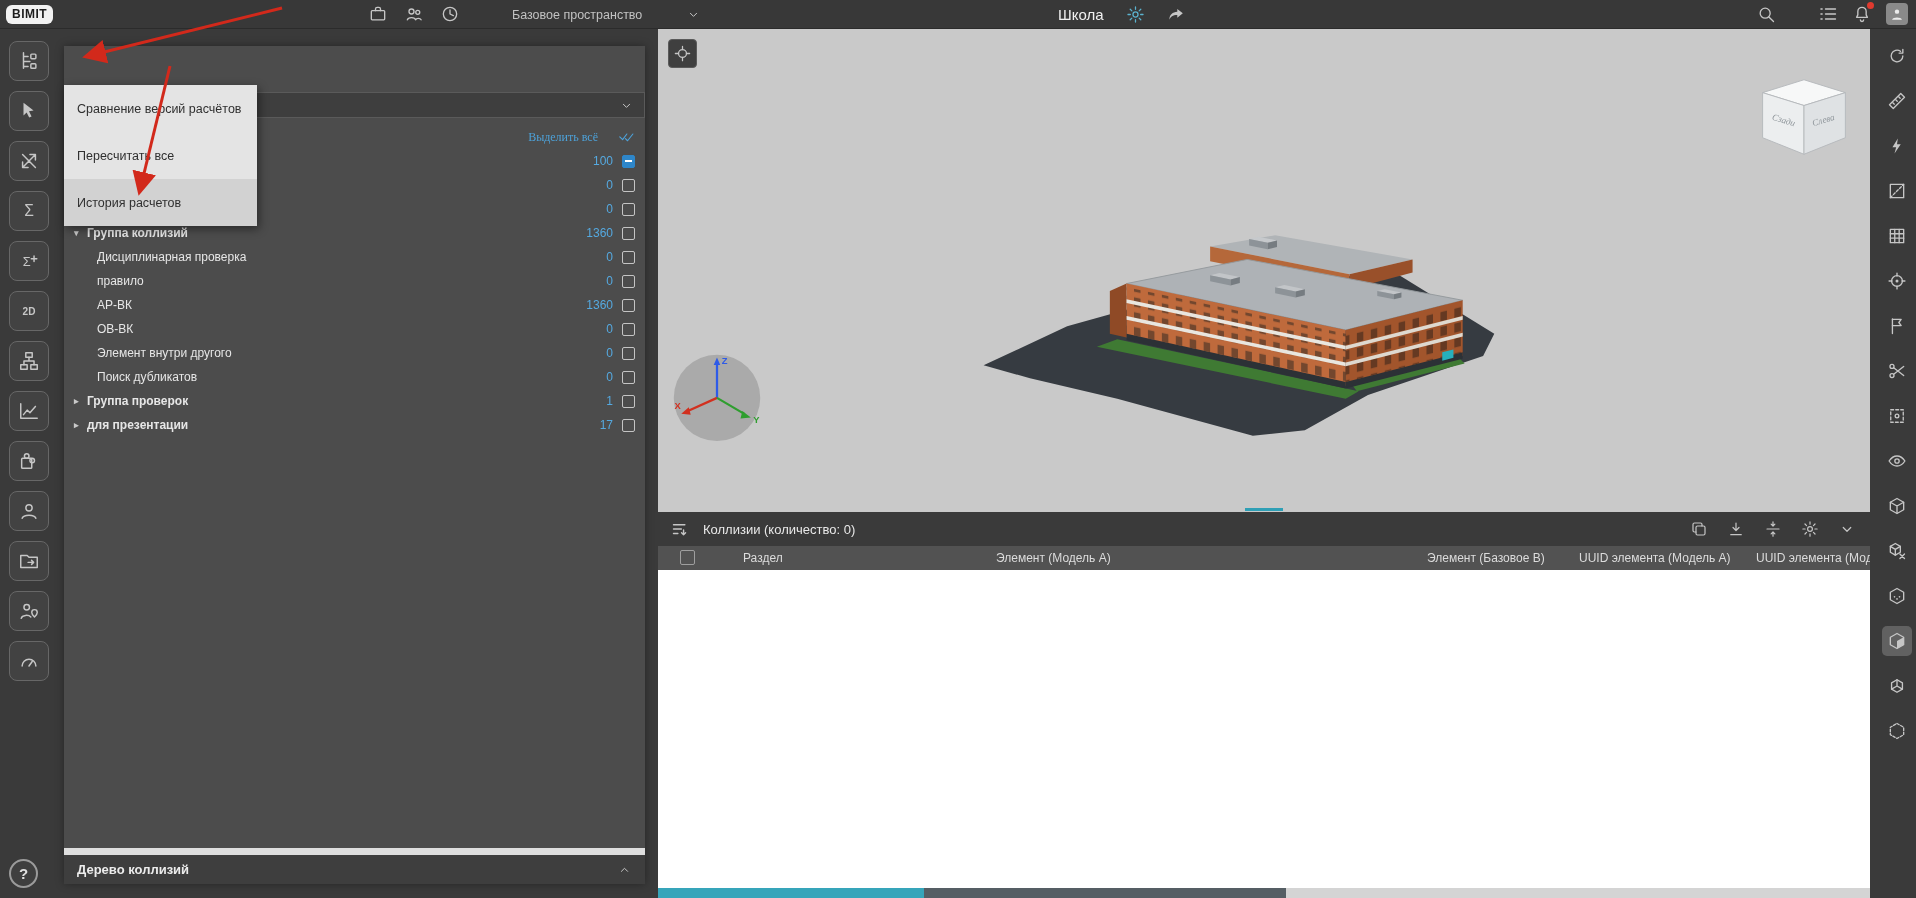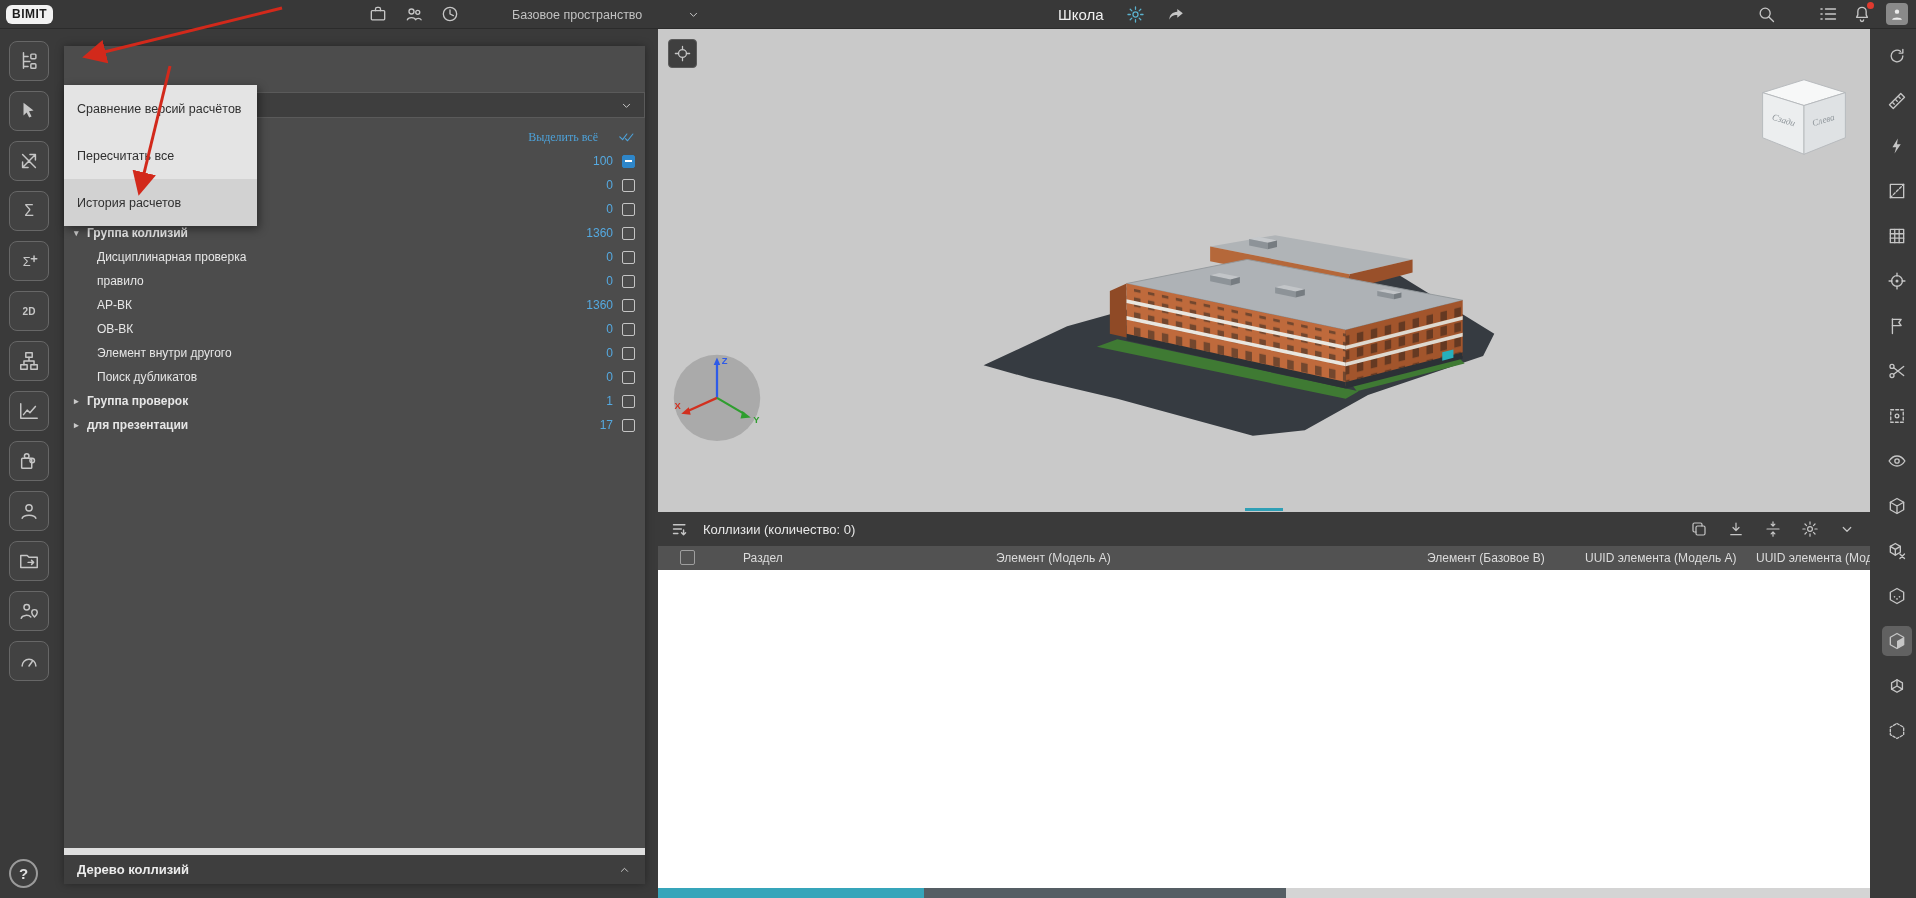--- a/index.html
+++ b/index.html
@@ -665,21 +665,21 @@
               <path d="M7 10l5 5 5-5"></path>
             </svg>
           </span>
         </div>
     </div>
     <div class="bp-thead" id="bp-thead">
       <span class="th-cb"></span>
     <span class="th" style="left: 85px;">Раздел</span>
         <span class="th" style="left: 338px;">Элемент (Модель A)</span>
         <span class="th" style="left: 769px;">Элемент (Базовое B)</span>
-        <span class="th" style="left: 921px; margin-left: 6px;">UUID элемента (Модель A)</span>
+        <span class="th" style="left: 921px;">UUID элемента (Модель A)</span>
         <span class="th" style="left: 1098px;">UUID элемента (Мод</span>
       </div>
     <div class="bp-body"></div>
     <div class="bp-scroll">
       <span class="seg-a"></span>
       <span class="seg-b"></span>
       <span class="seg-c"></span>
     </div>
   </section>
 

